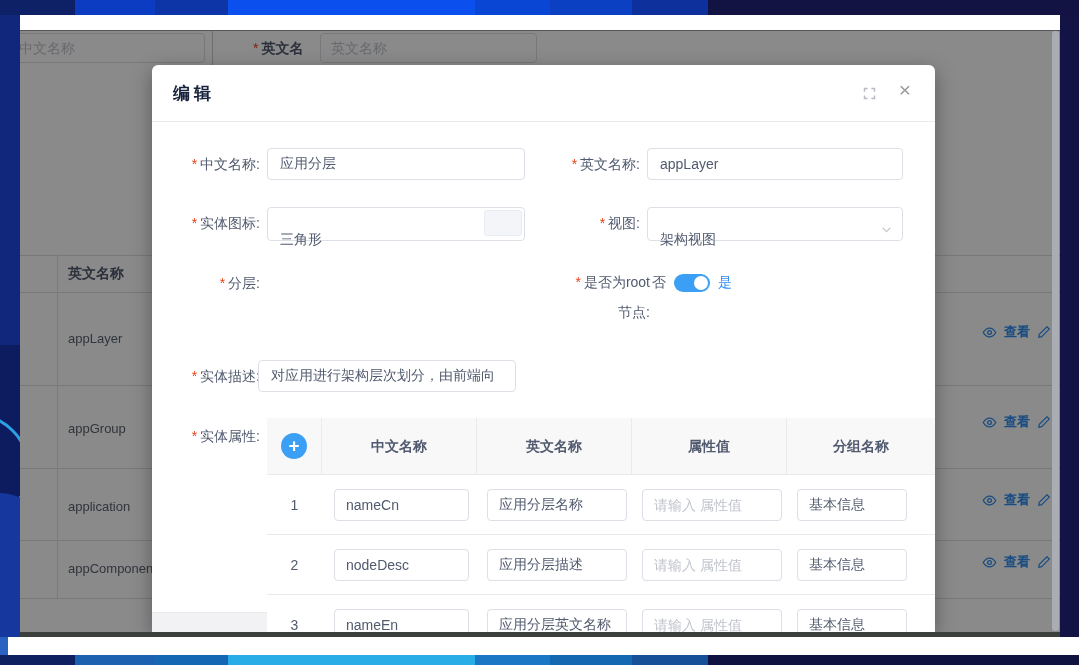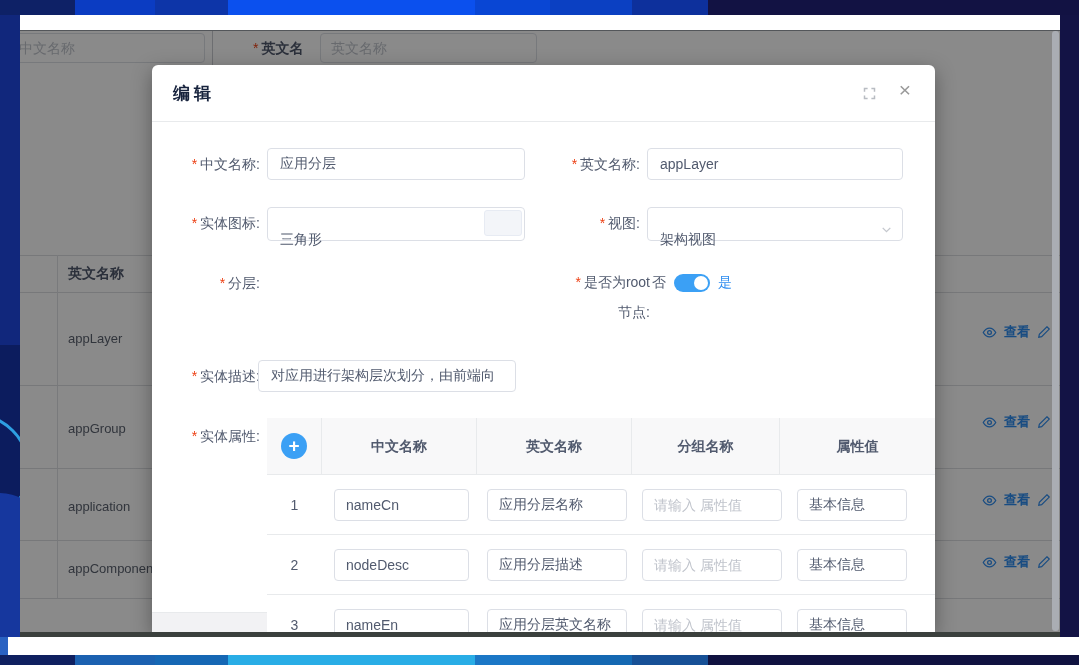--- a/index.html
+++ b/index.html
@@ -244,22 +244,22 @@
       <span class="req">*</span><span>实体属性:</span>
     </div>
 
     <div class="attr-table">
       <div class="attr-head">
         <div class="hc c0">
           <div class="plus-btn" style="background:#3ba0f5;">+</div>
         </div>
         <div class="hc c1">中文名称</div>
         <div class="hc c2">英文名称</div>
+        <div class="hc c3">属性值</div>
         <div class="hc c4">分组名称</div>
-        <div class="hc c3">属性值</div>
       </div>
 
       <div class="attr-row">
         <div class="c0">1</div>
         <div class="c1">
             <input class="cell-input w135" readonly="" value="nameCn" style="">
           </div>
         <div class="c2">
             <input class="cell-input w140" readonly="" value="应用分层名称" style="">
           </div>

